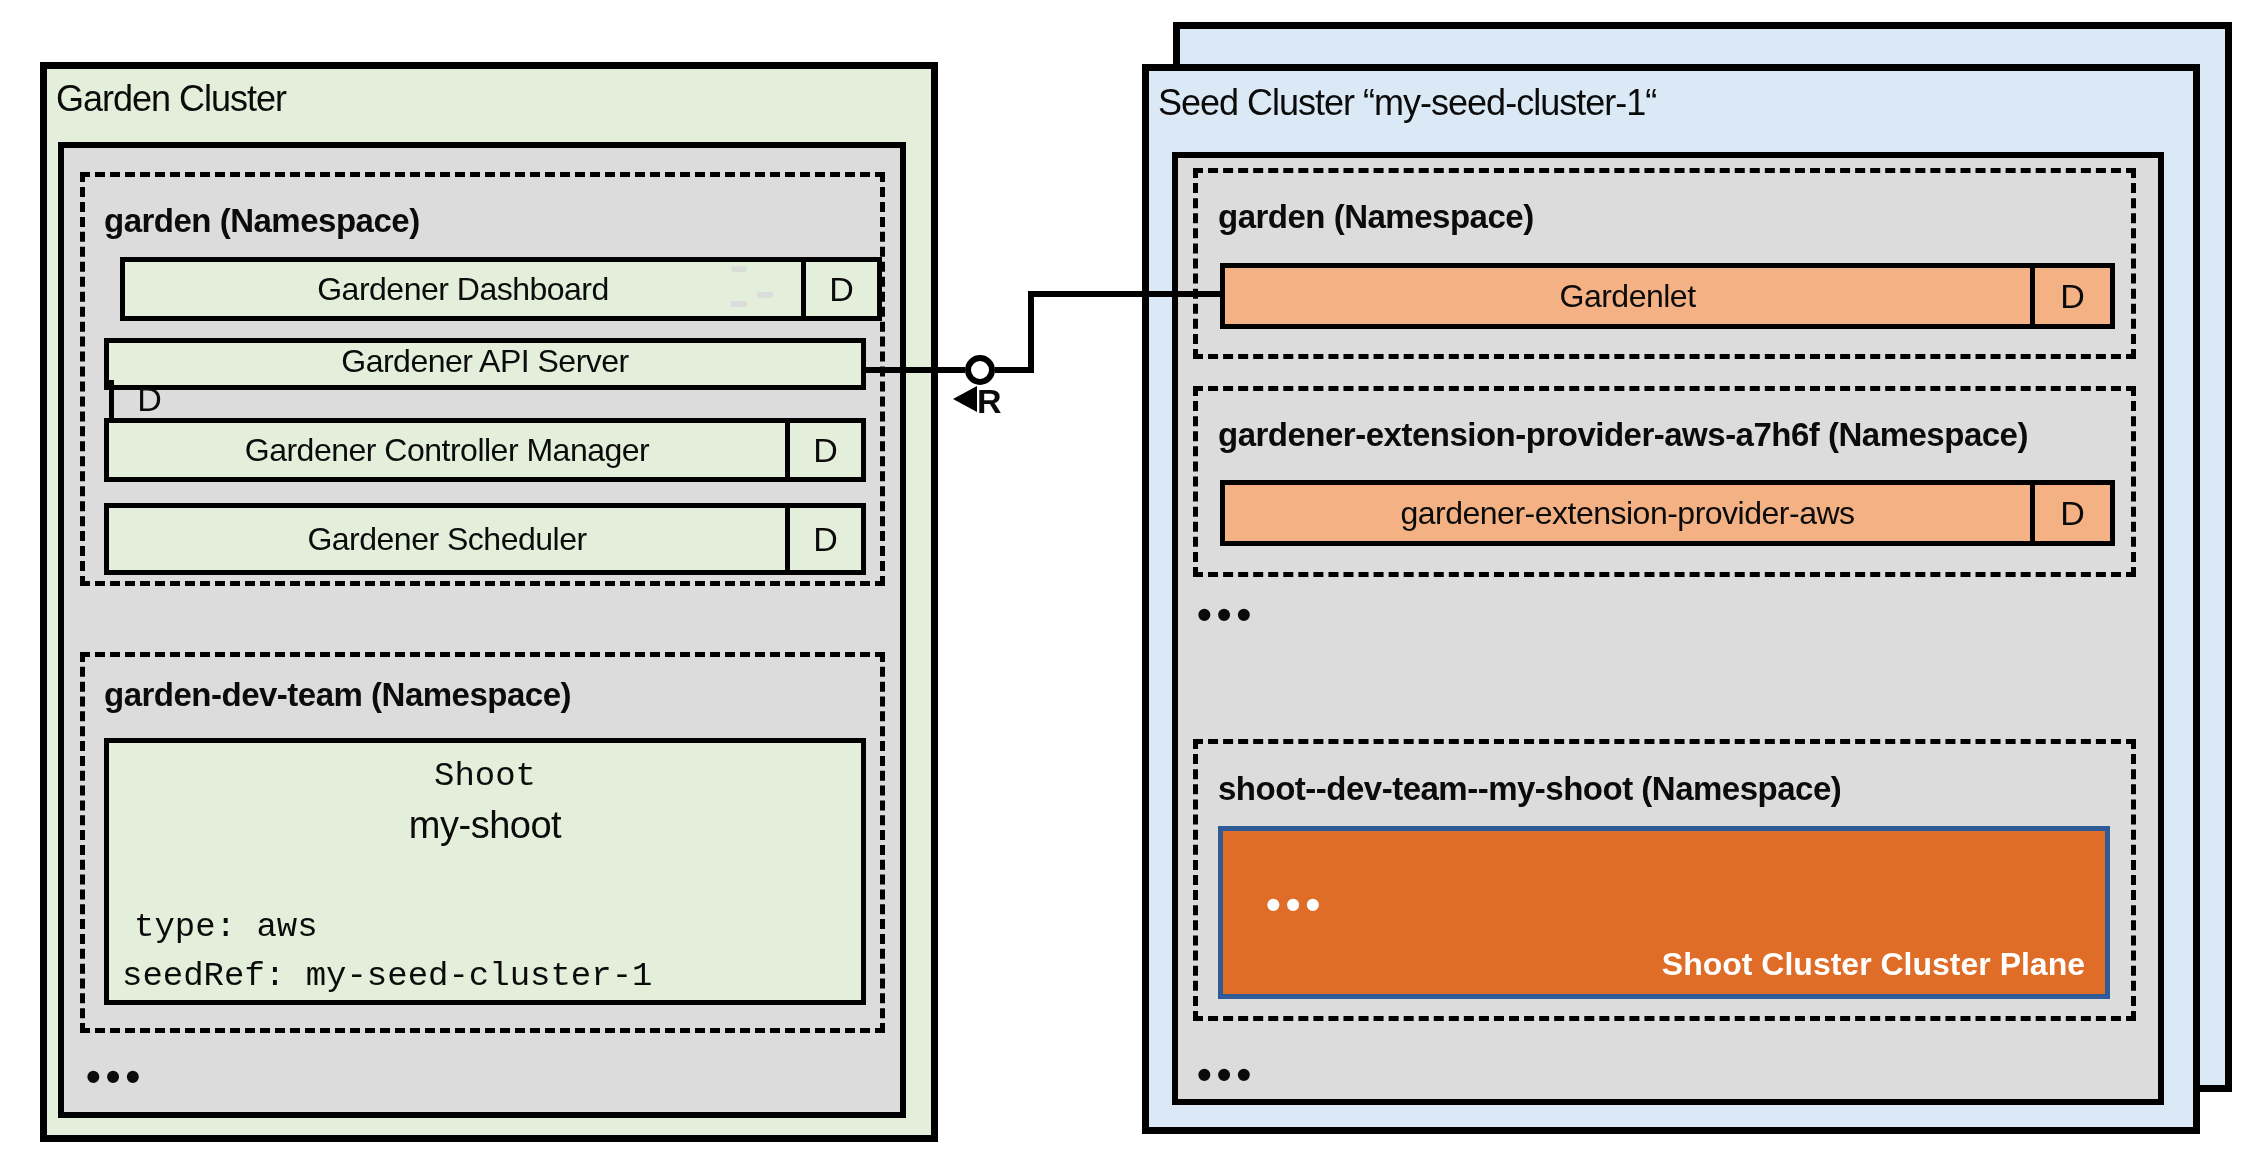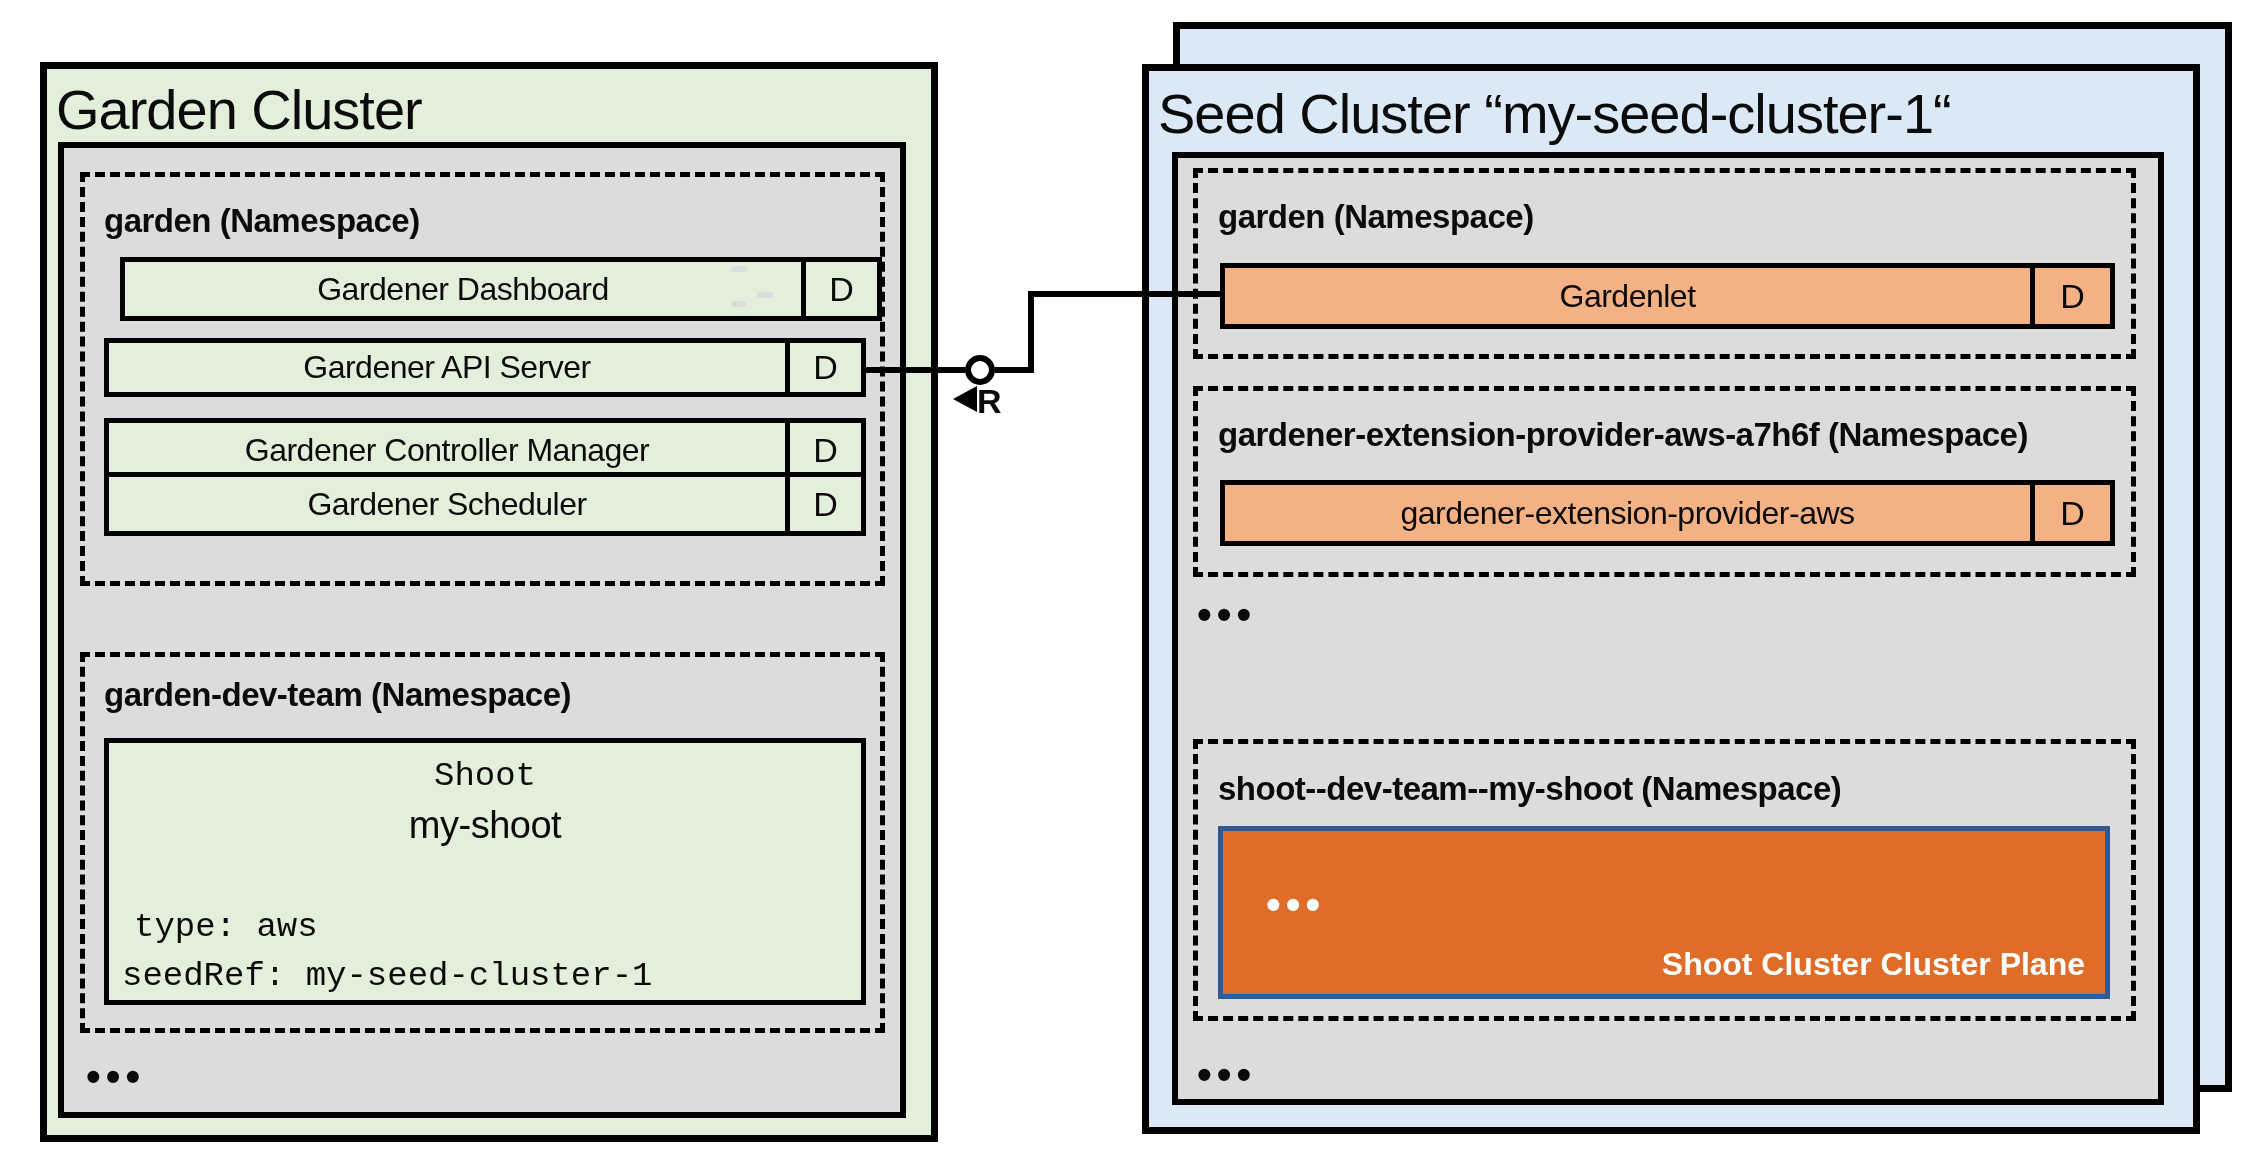--- a/index.html
+++ b/index.html
@@ -3,21 +3,21 @@
 <meta charset="utf-8">
 <style>
   html,body{margin:0;padding:0;background:#ffffff;}
   .canvas{position:relative;width:2262px;height:1174px;background:#ffffff;
           font-family:"Liberation Sans",sans-serif;color:#0b0b0b;overflow:hidden;}
   .abs{position:absolute;box-sizing:border-box;}
   .cluster-green{background:#e3efda;border:7px solid #000;}
   .cluster-blue{background:#dbe9f6;border:7px solid #000;}
   .inner-gray{background:#dcdcdc;border:6px solid #000;}
   .ns-dashed{border:5px dashed #000;background:transparent;}
-  .cluster-title{font-size:56px;letter-spacing:-1px;white-space:nowrap;line-height:1.15;}
+  .cluster-title{font-size:36px;letter-spacing:-1px;white-space:nowrap;line-height:1.15;}
   .ns-label{font-size:33px;font-weight:700;letter-spacing:-0.5px;white-space:nowrap;}
   .comp-row{display:flex;border:5px solid #000;align-items:stretch;}
   .comp-row.green{background:#e3efda;}
   .comp-row.orange{background:#f4b183;}
   .comp-label{flex:1;display:flex;align-items:center;justify-content:center;
               font-size:32px;letter-spacing:-0.5px;white-space:nowrap;}
   .comp-label.bold{font-weight:400;}
   .comp-badge{display:flex;align-items:center;justify-content:center;
               border-left:5px solid #000;font-size:34px;}
   .badge-w-left{width:71px;}
@@ -82,31 +82,31 @@
   <div class="abs inner-gray" style="left:58px;top:142px;width:848px;height:976px;"></div>
 
   <div class="abs ns-dashed" style="left:80px;top:172px;width:805px;height:414px;"></div>
   <div class="abs ns-label" style="left:104px;top:202px;">garden (Namespace)</div>
 
   <div class="abs comp-row green" style="left:120px;top:257px;width:762px;height:64px;">
     <div class="comp-label">Gardener Dashboard</div>
     <div class="comp-badge badge-w-left">D</div>
   </div>
 
-  <div class="abs comp-row green" style="left:104px;top:338px;width:762px;height:59px;">
+  <div class="abs comp-row green" style="left:104px;top:338px;width:762px;height:52px;flex-direction:column;">
     <div class="comp-label">Gardener API Server</div>
     <div class="comp-badge badge-w-left">D</div>
   </div>
 
   <div class="abs comp-row green" style="left:104px;top:418px;width:762px;height:64px;">
     <div class="comp-label">Gardener Controller Manager</div>
     <div class="comp-badge badge-w-left">D</div>
   </div>
 
-  <div class="abs comp-row green" style="left:104px;top:472px;width:762px;height:64px;">
+  <div class="abs comp-row green" style="left:104px;top:503px;width:762px;height:72px;">
     <div class="comp-label bold">Gardener Scheduler</div>
     <div class="comp-badge badge-w-left">D</div>
   </div>
 
   <div class="abs artifact" style="left:731px;top:266px;width:16px;height:6px;"></div>
   <div class="abs artifact" style="left:757px;top:292px;width:16px;height:6px;"></div>
   <div class="abs artifact" style="left:731px;top:301px;width:16px;height:6px;"></div>
 
   <div class="abs ns-dashed" style="left:80px;top:652px;width:805px;height:381px;"></div>
   <div class="abs ns-label" style="left:104px;top:676px;">garden-dev-team (Namespace)</div>

